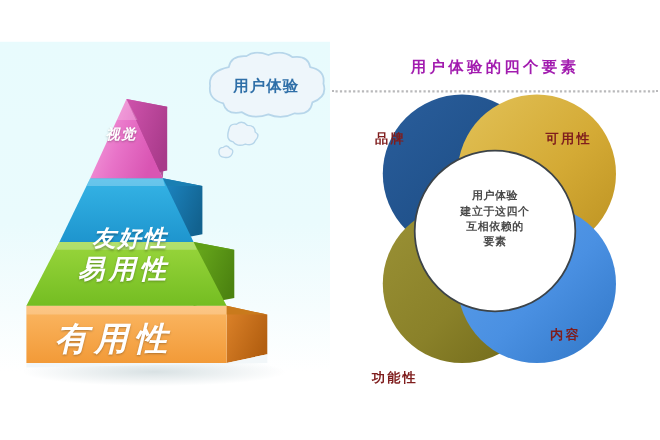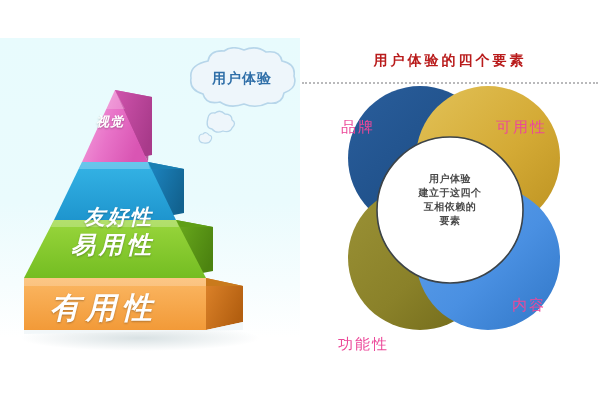--- a/index.html
+++ b/index.html
@@ -104,49 +104,49 @@
     overflow: hidden;
   }
   #venn-title {
     position: absolute;
     left: 0;
     top: 52px;
     width: 300px;
     text-align: center;
     font-size: 14px;
     font-weight: bold;
-    color: #b91c1c;
+    color: #a21caf;
     letter-spacing: 3px;
   }
   #title-rule {
     position: absolute;
     left: 2px;
     top: 82px;
     width: 296px;
     height: 0;
     border-top: 2px dotted #b9b9bb;
   }
   #venn-svg {
     position: absolute;
     left: 0;
     top: 0;
   }
   .venn-label {
     position: absolute;
-    font-size: 15px;
-    font-weight: normal;
-    color: #ec4899;
+    font-size: 12px;
+    font-weight: bold;
+    color: #7f1d1d;
     letter-spacing: 2px;
     white-space: nowrap;
     pointer-events: none;
   }
   #venn-label-0 { left: 41px; top: 118px; }
   #venn-label-1 { left: 196px; top: 118px; }
   #venn-label-2 { left: 38px; top: 296px; margin-top: 39px; }
-  #venn-label-3 { left: 212px; top: 296px; }
+  #venn-label-3 { left: 200px; top: 296px; }
 
   #venn-center-text {
     position: absolute;
     left: 90px;
     top: 172px;
     width: 120px;
     text-align: center;
     color: #4a4a4a;
     font-size: 10px;
     font-weight: bold;

